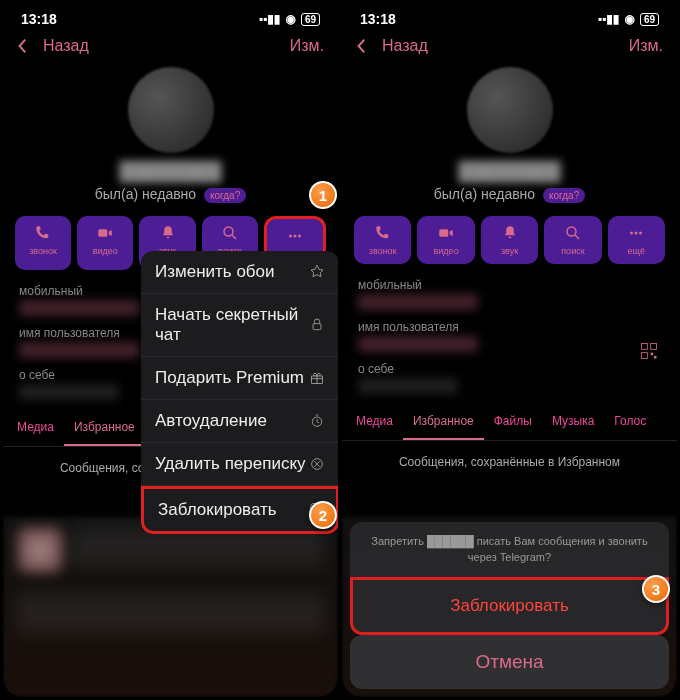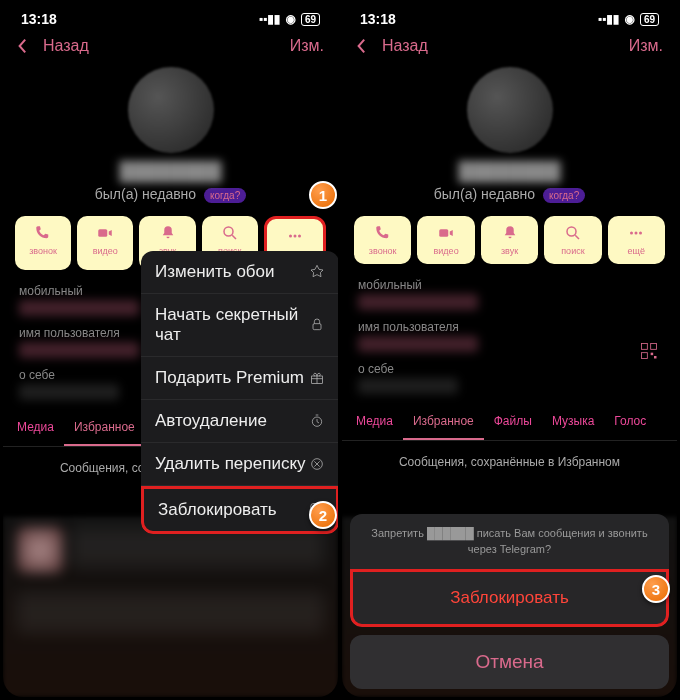--- a/index.html
+++ b/index.html
@@ -8,21 +8,21 @@
 .statusbar{display:flex;justify-content:space-between;align-items:center;padding:8px 18px 4px;font-size:14px;font-weight:600}
 .sb-right{display:flex;gap:5px;align-items:center;font-size:12px}
 .battery{border:1px solid #fff;border-radius:3px;padding:0 3px;font-size:10px;display:flex;align-items:center}
 .navbar{display:flex;justify-content:space-between;align-items:center;padding:6px 14px;color:#d96a8c;font-size:16px}
 .nb-left{display:flex;align-items:center;gap:16px}
 .avatar{width:86px;height:86px;border-radius:50%;background:radial-gradient(circle at 35% 35%,#555,#222);margin:6px auto 8px;filter:blur(1px)}
 .uname{text-align:center;font-size:18px;font-weight:600;color:#888;filter:blur(4px);margin-bottom:4px}
 .status{text-align:center;font-size:14px;color:#aaa;margin-bottom:14px}
 .when{background:#4c1d95;color:#d96a8c;font-size:10px;padding:2px 6px;border-radius:8px;margin-left:4px}
 .actions{display:flex;gap:6px;padding:0 12px;margin-bottom:14px}
-.abtn{flex:1;background:#fef9c3;border-radius:10px;padding:8px 2px;text-align:center;font-size:9px;color:#d96a8c;display:flex;flex-direction:column;align-items:center;gap:4px}
+.abtn{flex:1;background:#4c1d95;border-radius:10px;padding:8px 2px;text-align:center;font-size:9px;color:#d96a8c;display:flex;flex-direction:column;align-items:center;gap:4px}
 .abtn svg{width:18px;height:18px}
 .abtn.hl{border:3px solid #e02020;border-radius:12px}
 .infosec{padding:0 16px;margin-bottom:10px}
 .ilabel{font-size:12px;color:#888;margin-bottom:2px}
 .ival{font-size:14px;color:#d96a8c;filter:blur(5px);height:16px;background:rgba(217,106,140,.3);border-radius:3px;width:120px}
 .ival2{font-size:14px;color:#ccc;filter:blur(5px);height:16px;background:rgba(200,200,200,.15);border-radius:3px;width:100px}
 .tabs{display:flex;gap:0;padding:0 4px;border-bottom:1px solid #222;font-size:12px}
 .tab{padding:10px 10px;color:#ec4899}
 .tab.active{color:#d96a8c;border-bottom:2px solid #d96a8c}
 .hint{text-align:center;font-size:12px;color:#aaa;padding:14px 10px}
@@ -30,21 +30,21 @@
 .mitem{display:flex;justify-content:space-between;align-items:center;padding:11px 14px;font-size:17px;color:#eee;border-bottom:1px solid #2a2a2c}
 .mitem:last-child{border:none}
 .mitem.hl{border:3px solid #e02020;border-radius:0 0 12px 12px}
 .mitem svg{width:16px;height:16px;flex-shrink:0}
 .marker{position:absolute;width:28px;height:28px;border-radius:50%;background:radial-gradient(circle at 35% 30%,#ff9d4d,#e86a00);border:2px solid #fff;display:flex;align-items:center;justify-content:center;font-weight:700;font-size:15px;z-index:50;box-shadow:0 2px 4px rgba(0,0,0,.5)}
 .blurbg{position:absolute;bottom:0;left:0;right:0;height:180px;background:linear-gradient(#111,#1a0f0a);filter:blur(2px)}
 .blurrow{display:flex;gap:8px;padding:10px 14px;align-items:flex-start}
 .blurimg{width:46px;height:46px;border-radius:8px;background:radial-gradient(circle,#a88,#533);filter:blur(6px)}
 .blurtxt{flex:1;height:40px;background:rgba(180,180,180,.1);border-radius:4px;filter:blur(8px)}
 .sheet{position:absolute;bottom:8px;left:8px;right:8px;z-index:20}
-.sheet-top{background:rgba(40,40,42,.95);border-radius:12px;margin-bottom:8px;overflow:hidden}
+.sheet-top{background:rgba(40,40,42,.95);border-radius:12px;margin-bottom:0;overflow:hidden}
 .sheet-q{padding:12px;font-size:11px;color:#999;text-align:center;line-height:1.4}
 .sheet-btn{padding:16px;text-align:center;font-size:17px;color:#ff453a;border-top:1px solid #3a3a3c}
 .sheet-btn.hl{border:3px solid #e02020;border-radius:0 0 12px 12px}
 .sheet-cancel{background:rgba(50,50,52,.95);border-radius:12px;padding:16px;text-align:center;font-size:19px;color:#d96a8c}
 .qr{position:absolute;right:18px;top:338px;color:#d96a8c}
 </style>
 </head>
 <body>
 
 <div class="phone">

